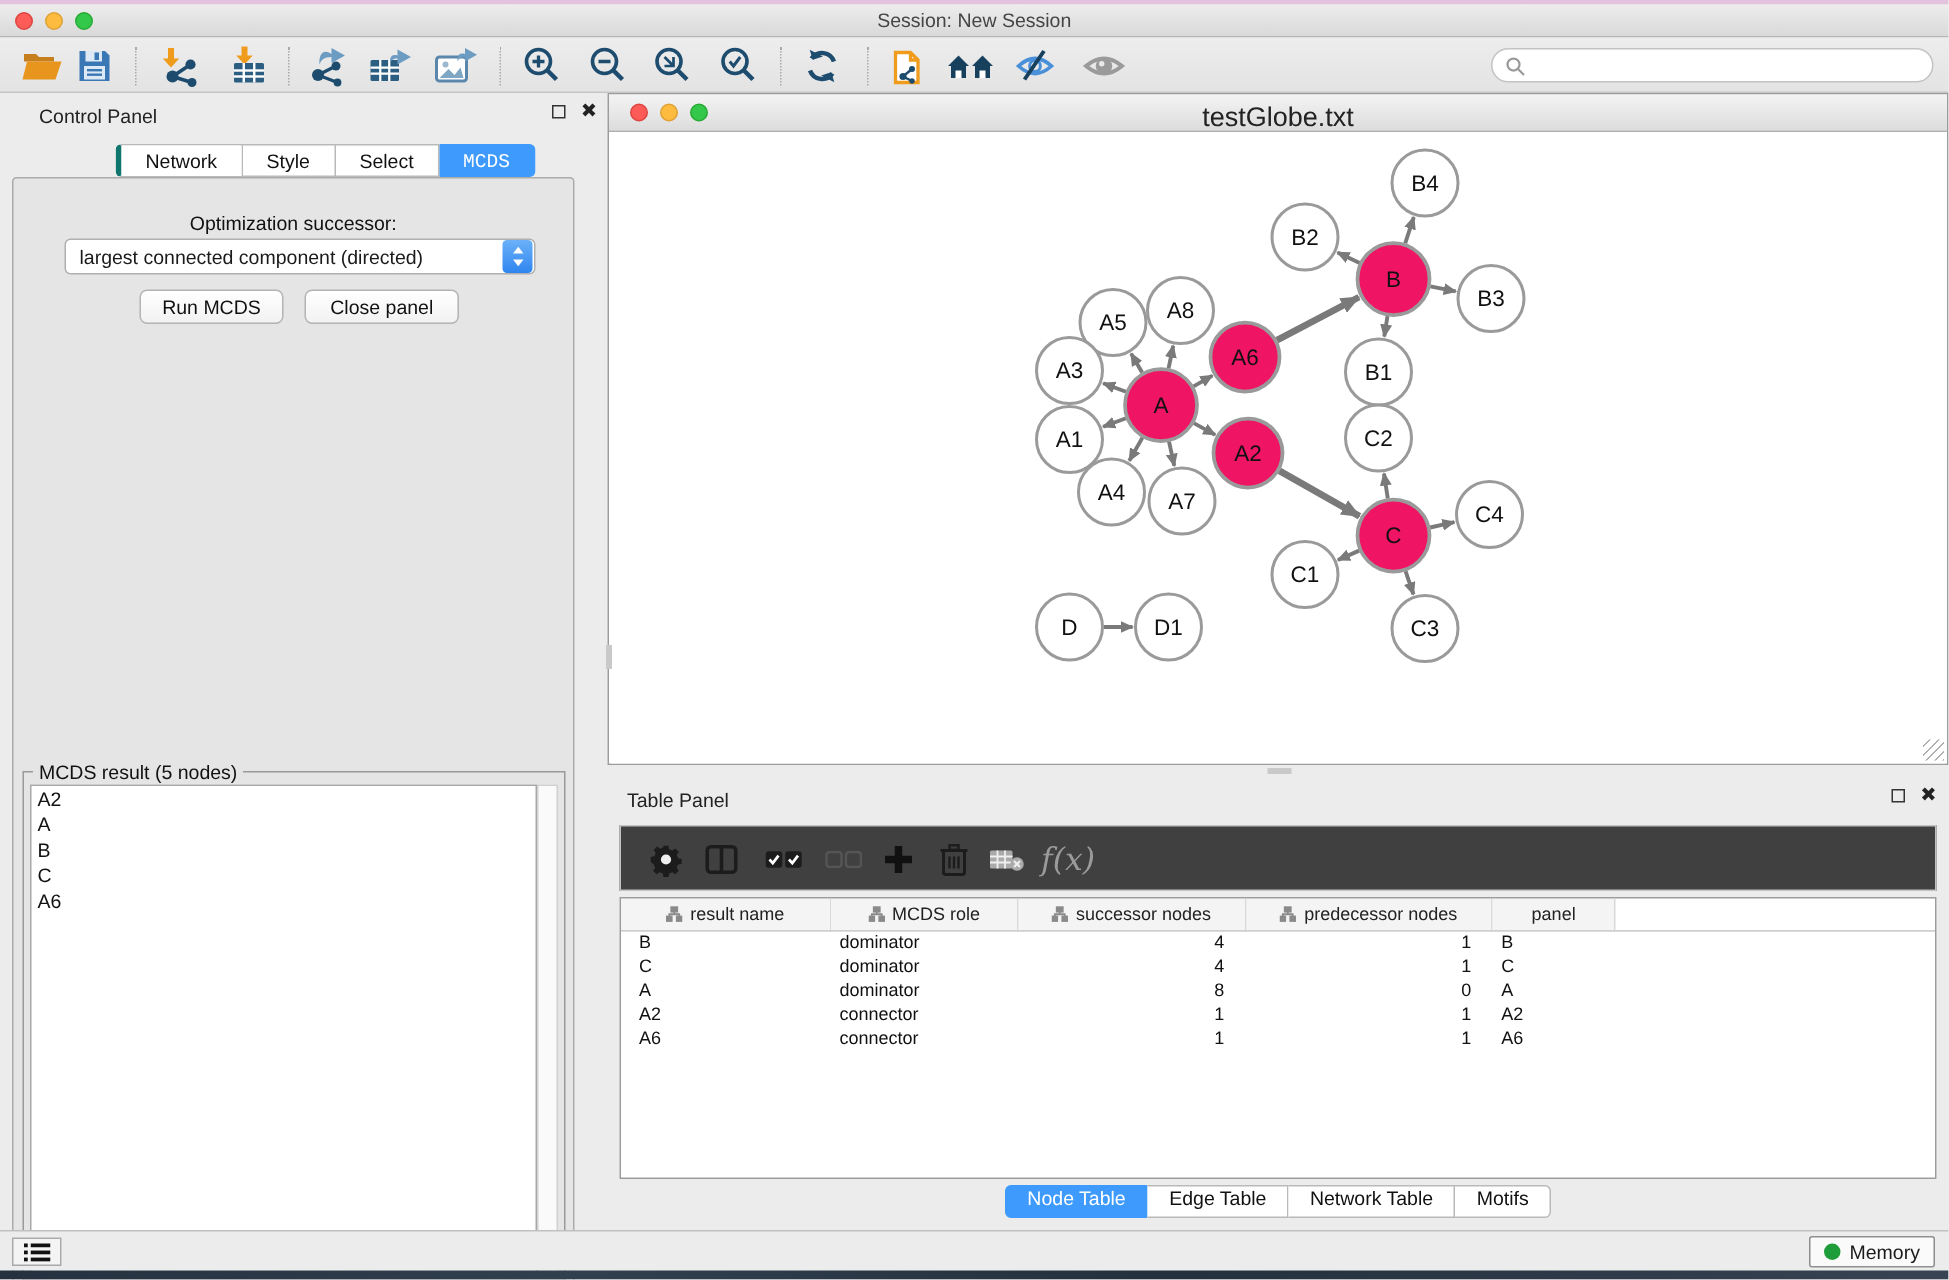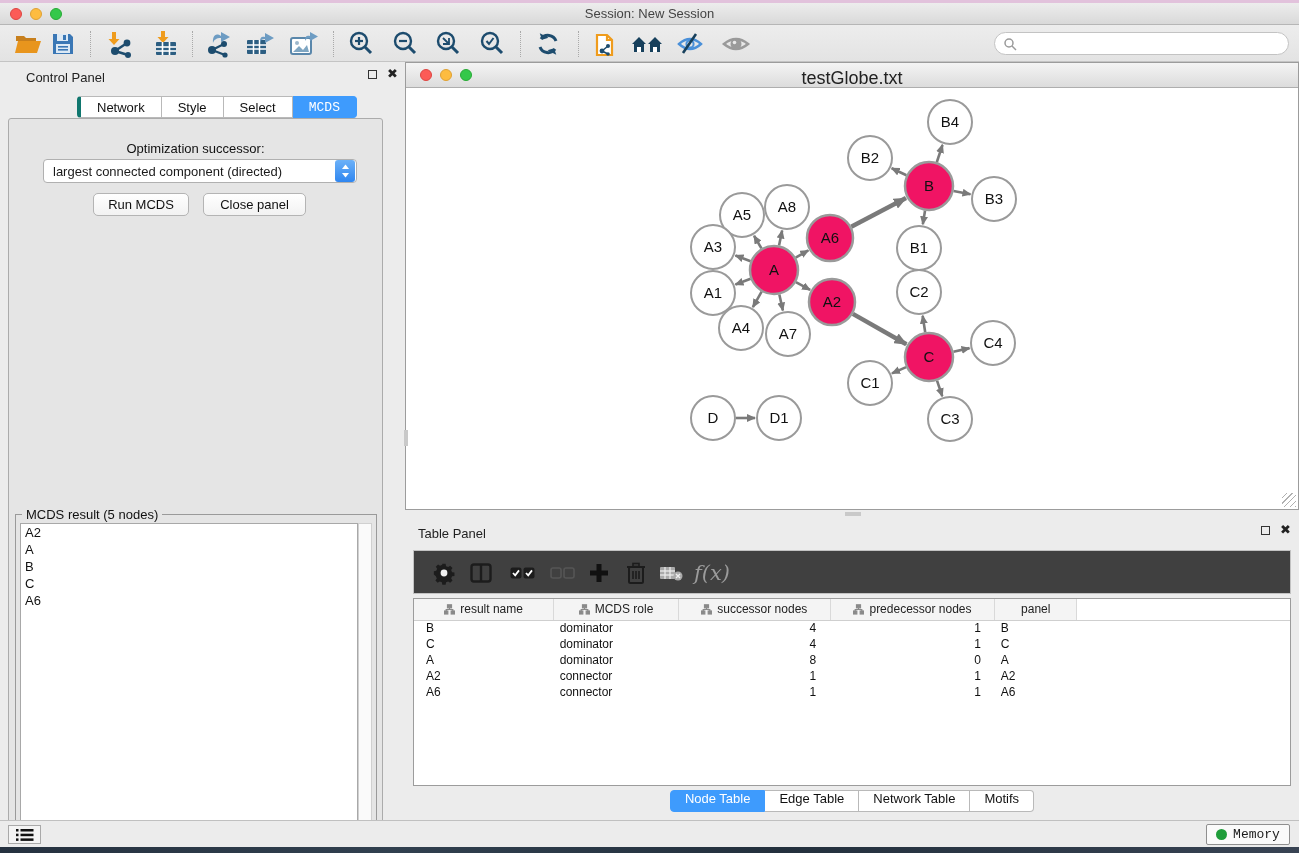--- a/index.html
+++ b/index.html
@@ -74,21 +74,21 @@
   #tp-table td { height:16px; font-size:12px; color:#111; padding:0 6px; white-space:nowrap; overflow:hidden; }
   #tp-table td.num { text-align:right; padding-right:14px; }
   #tp-table td.c0 { padding-left:12px; }
   #tp-tabs { position:absolute; left:0; width:100%; top:270px; display:flex; justify-content:center; }
   .tp-tab { height:22px; padding:0 14px; background:#fff; border:1px solid #b9b9b9; border-left:none; display:flex; align-items:flex-start; font-size:13px; color:#111; cursor:pointer; }
   .tp-tab:first-child { border-left:1px solid #b9b9b9; border-radius:4px 0 0 4px; }
   .tp-tab:last-child { border-radius:0 4px 4px 0; }
   .tp-tab.active { background:#3e9bfd; border-color:#3e9bfd; color:#fff; }
 
   
-  #statusbar { left:0; top:820px; width:1299px; height:27px; background:#ececec; border-top:1px solid #c0c0c0;font-family:Liberation Mono, monospace; }
+  #statusbar { left:0; top:820px; width:1299px; height:27px; background:#ececec; border-top:1px solid #c0c0c0; }
   #list-btn { position:absolute; left:8px; top:4px; width:33px; height:19px; background:#f4f4f4; border:1px solid #a9a9a9; display:flex; align-items:center; justify-content:center; cursor:pointer; }
   #memory-btn { position:absolute; right:9px; top:3px; width:84px; height:21px; background:#fafafa; border:1px solid #8f8f8f; border-radius:2px; display:flex; align-items:center; justify-content:center; gap:6px; font-size:13px; cursor:pointer; }
   #memory-dot { width:11px; height:11px; border-radius:50%; background:#1f9d3a; }
   #desktop-bottom { left:0; top:847px; width:1299px; height:6px; background:linear-gradient(90deg,#25313f,#31404f 30%,#23303d 60%,#384353); }
 
   svg { display:block; }
 </style>
 </head>
 <body>
 

